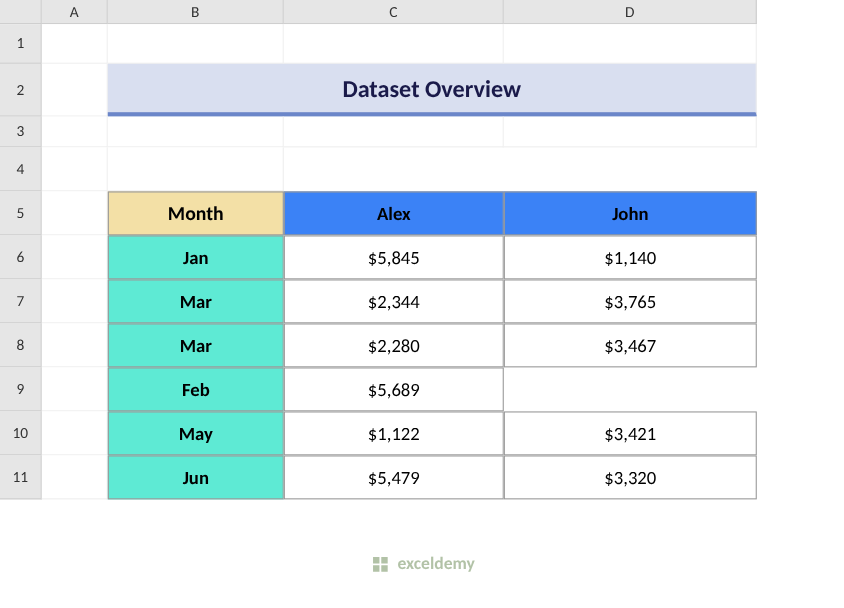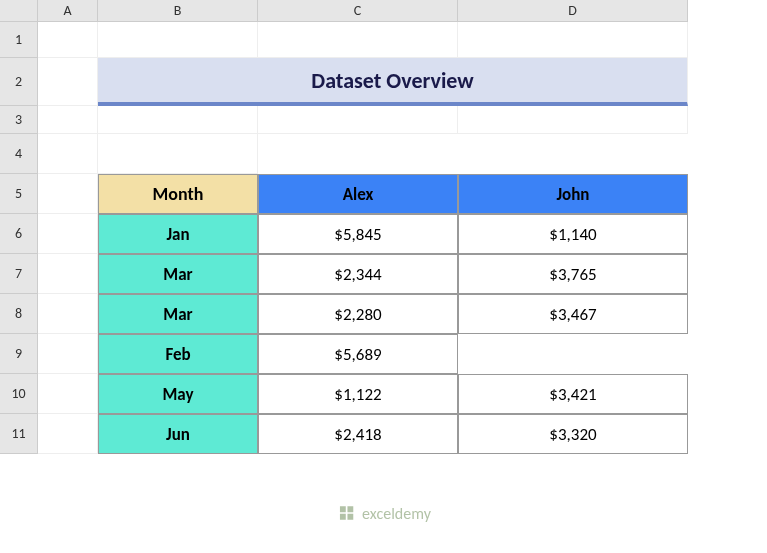--- a/index.html
+++ b/index.html
@@ -142,26 +142,25 @@
       display: flex;
       align-items: center;
       justify-content: center;
     }
     .watermark {
       position: absolute;
       bottom: 30px;
       left: 50%;
       transform: translateX(-50%);
       display: flex;
-      align-items: center;
       gap: 6px;
       opacity: 0.45;
       font-size: 16px;
       color: #567a3d;
-      font-weight: 400;
+      font-weight: 700;
     }
     .watermark svg { width: 20px; height: 20px; }
   </style>
 </head>
 <body>
 
 <div class="sheet">
   <div class="corner"></div>
 
   <div class="colheads">
@@ -237,21 +236,21 @@
     </div>
     <div class="row r10">
       <div class="cell cA"></div>
       <div class="cell cB month-cell">May</div>
       <div class="cell cC data-cell">$1,122</div>
       <div class="cell cD data-cell">$3,421</div>
     </div>
     <div class="row r11">
       <div class="cell cA"></div>
       <div class="cell cB month-cell">Jun</div>
-      <div class="cell cC data-cell">$2,418</div>
+      <div class="cell cC data-cell">$5,479</div>
       <div class="cell cD data-cell">$3,320</div>
     </div>
   </div>
 
   <div class="watermark">
     <svg viewBox="0 0 24 24" fill="#567a3d">
         <path d="M4 4h7v7H4V4zm9 0h7v7h-7V4zM4 13h7v7H4v-7zm9 0h7v7h-7v-7z"></path>
       </svg>
     <span>exceldemy</span>
   </div>

